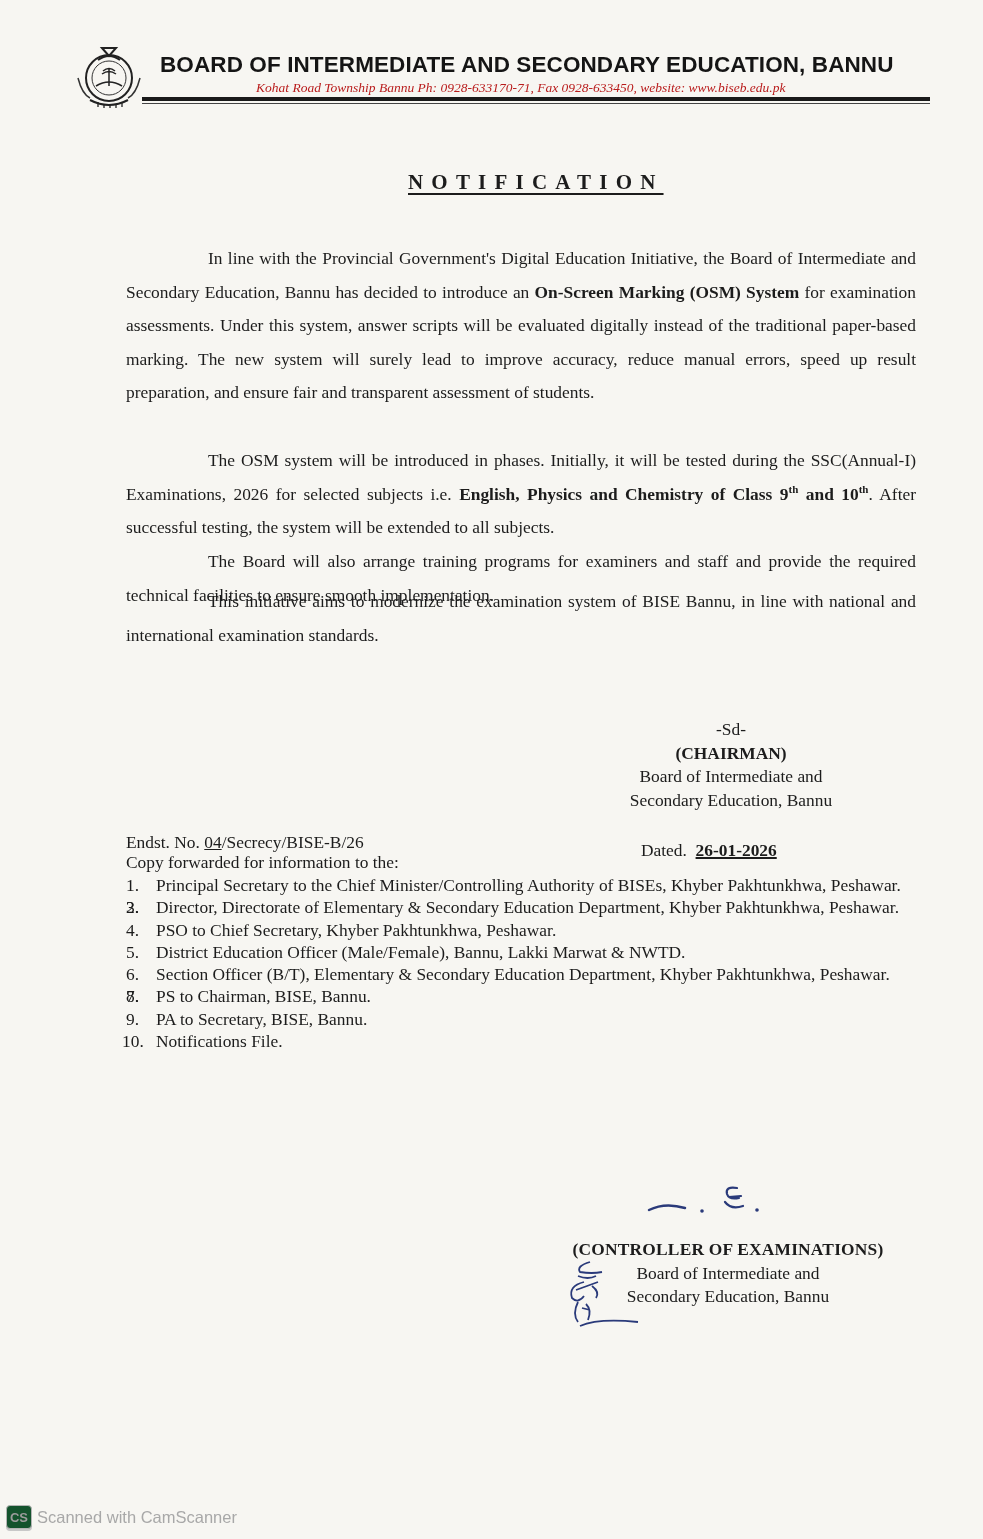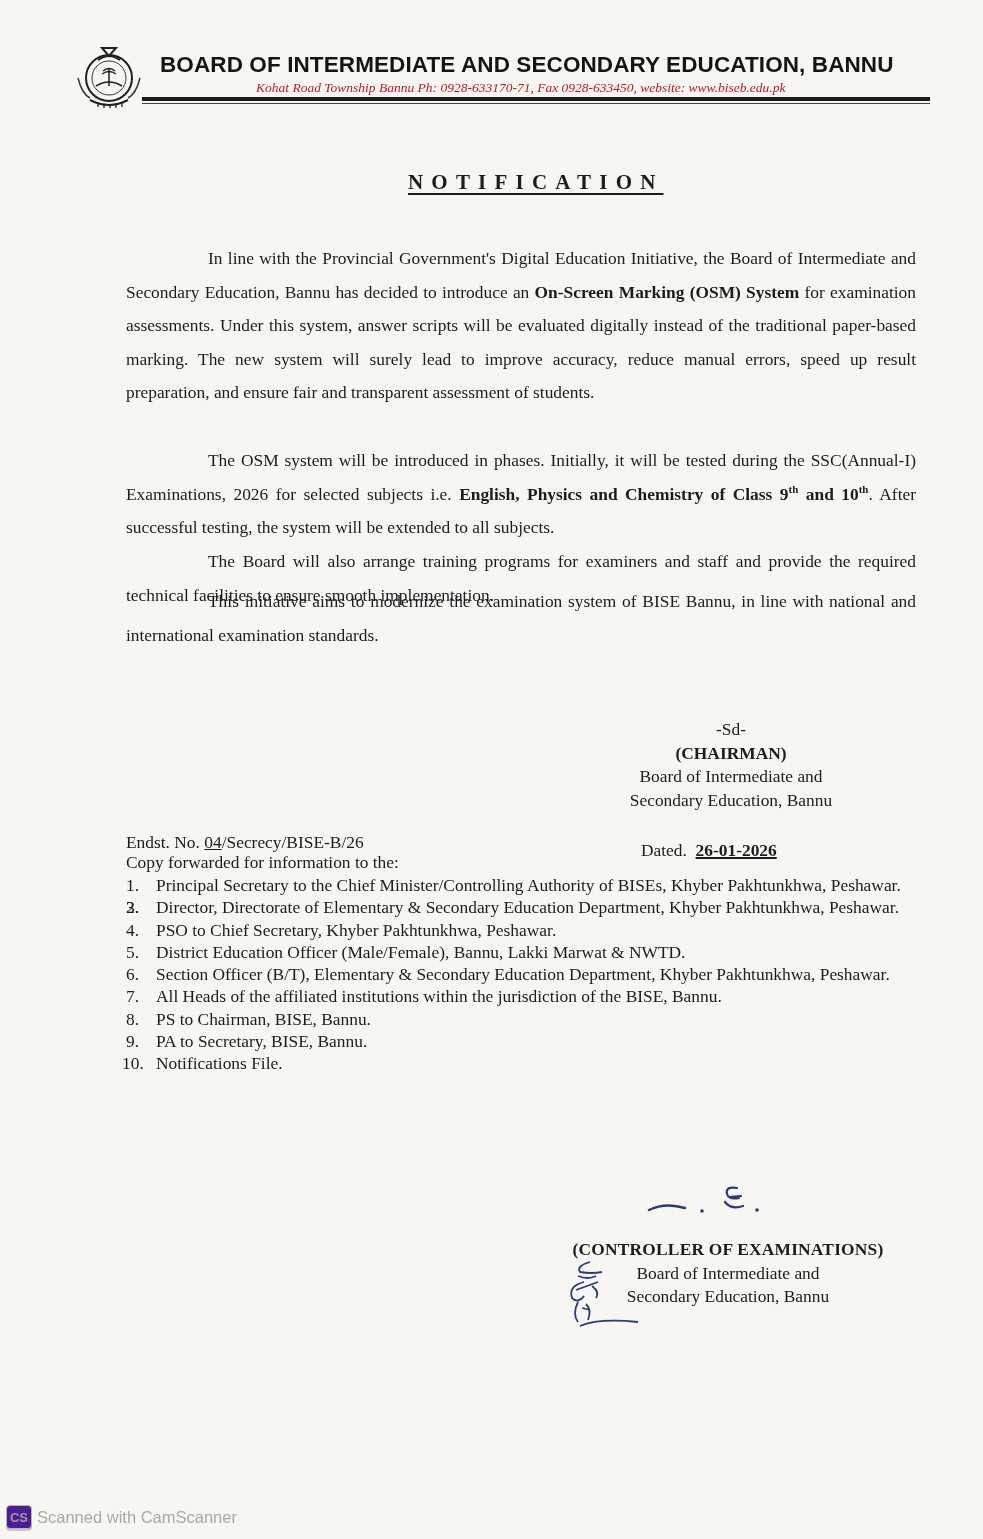--- a/index.html
+++ b/index.html
@@ -76,21 +76,21 @@
     
     .cs-footer {
       position: absolute; left: 6px; top: 1505px;
       display: flex; align-items: center; gap: 5px;
       font-family: "Liberation Sans", "DejaVu Sans", sans-serif;
       color: #a8a8a8; font-size: 16.5px;
     }
     .cs-badge {
       width: 24px; height: 22px; border: 1.5px solid #b5b5b5; border-radius: 4px;
       display: flex; align-items: center; justify-content: center;
-      font-weight: bold; font-size: 13px; color: #9c9c9c; background: #4c1d95;
+      font-weight: bold; font-size: 13px; color: #9c9c9c; background: #14532d;
       box-shadow: 0 2px 0 #c8c8c8;
     }
   </style>
 </head>
 <body>
 
 <div class="page">
 
   <svg class="logo" viewBox="0 0 82 72">
     <circle cx="41" cy="40" r="23" fill="none" stroke="#222" stroke-width="2"></circle>
@@ -128,21 +128,21 @@
   <div class="dated"><span>Dated.</span>&nbsp; <span class="date-val">26-01-2026</span></div>
   <div class="copy-intro">Copy forwarded for information to the:</div>
 
   <ol class="copy-list">
     <li class="spread-first"><span class="num">1.</span><span>Principal Secretary to the Chief Minister/Controlling Authority of BISEs, Khyber Pakhtunkhwa, Peshawar.</span></li>
     <li><span class="num">2.</span></li>
     <li><span class="num">3.</span><span>Director, Directorate of Elementary &amp; Secondary Education Department, Khyber Pakhtunkhwa, Peshawar.</span></li>
     <li><span class="num">4.</span><span>PSO to Chief Secretary, Khyber Pakhtunkhwa, Peshawar.</span></li>
     <li><span class="num">5.</span><span>District Education Officer (Male/Female), Bannu, Lakki Marwat &amp; NWTD.</span></li>
     <li><span class="num">6.</span><span>Section Officer (B/T), Elementary &amp; Secondary Education Department, Khyber Pakhtunkhwa, Peshawar.</span></li>
-    <li><span class="num">7.</span><span>All Heads of the affiliated institutions within the jurisdiction of the BISE, Bannu.</span></li>
+    <li><span class="num">7.</span></li>
     <li><span class="num">8.</span><span>PS to Chairman, BISE, Bannu.</span></li>
     <li><span class="num">9.</span><span>PA to Secretary, BISE, Bannu.</span></li>
     <li><span class="num" style="left:-4px">10.</span><span>Notifications File.</span></li>
   </ol>
 
   <svg class="sig-scribble" viewBox="0 0 150 40">
     <path d="M4 30 Q20 22 40 28" fill="none" stroke="#2a3a7a" stroke-width="2.5" stroke-linecap="round"></path>
     <circle cx="57" cy="31" r="1.8" fill="#2a3a7a"></circle>
     <path d="M92 8 Q80 6 82 14 Q84 20 94 18 M80 22 Q86 30 98 26 M84 17 L96 16" fill="none" stroke="#2a3a7a" stroke-width="2.2" stroke-linecap="round"></path>
     <circle cx="112" cy="30" r="1.8" fill="#2a3a7a"></circle>

